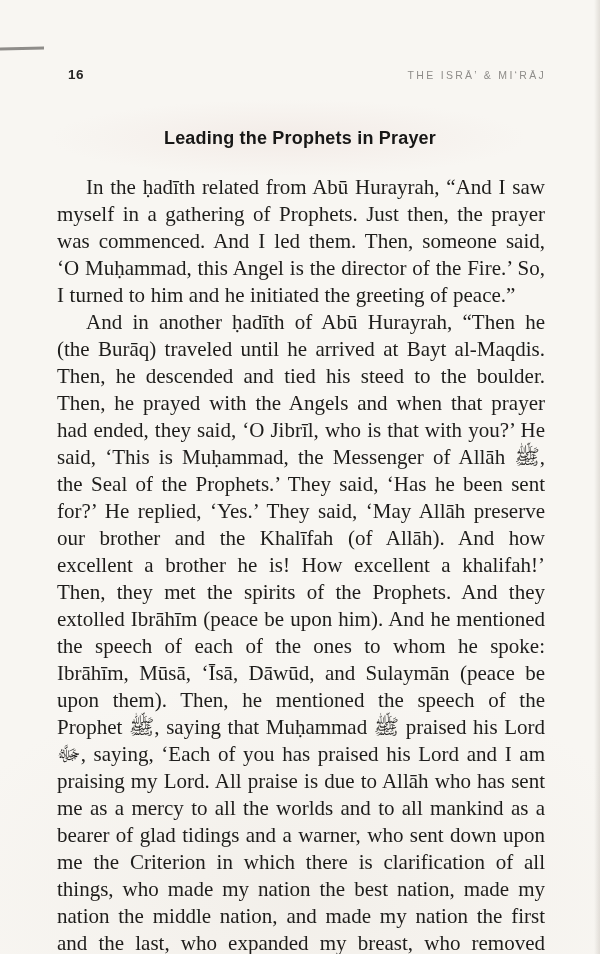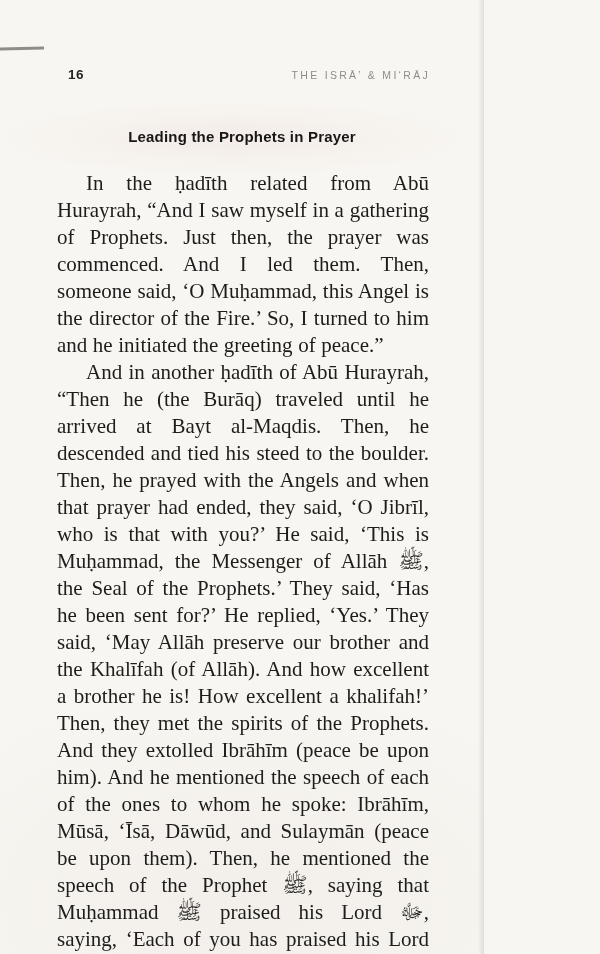--- a/index.html
+++ b/index.html
@@ -9,21 +9,21 @@
   body {
     width: 600px;
     height: 954px;
     background: var(--paper, #f8f6f2);
     overflow: hidden;
     font-family: "Liberation Serif", "DejaVu Serif", serif;
     color: var(--ink, #1e1d1b);
   }
   .page {
     position: relative;
-    width: 484px;
+    width: 600px;
     height: 954px;
     background:
       radial-gradient(ellipse 340px 55px at 48% 138px, rgba(234,216,211,0.35), transparent 70%),
       radial-gradient(ellipse 500px 300px at 50% 900px, rgba(232,226,218,0.35), transparent 75%),
       var(--paper, #f8f6f2);
   }
   .page-edge {
     position: absolute;
     top: 0; right: 0; bottom: 0;
     width: 6px;
@@ -56,21 +56,21 @@
     font-size: 10.5px;
     font-weight: 400;
     letter-spacing: 2.3px;
     color: var(--header-muted, #8e8c89);
     margin-top: 36px;
   }
   .chapter-heading {
     margin: 46px 0 0 0;
     text-align: center;
     font-family: "Liberation Sans", sans-serif;
-    font-size: 15px;
+    font-size: 18px;
     font-weight: 700;
     letter-spacing: 0.2px;
     color: #171716;
   }
   .body-text {
     margin: 25px 55px 0 57px;
     text-align: justify;
     font-size: 21px;
     line-height: 27px;
     word-spacing: 0.3px;

